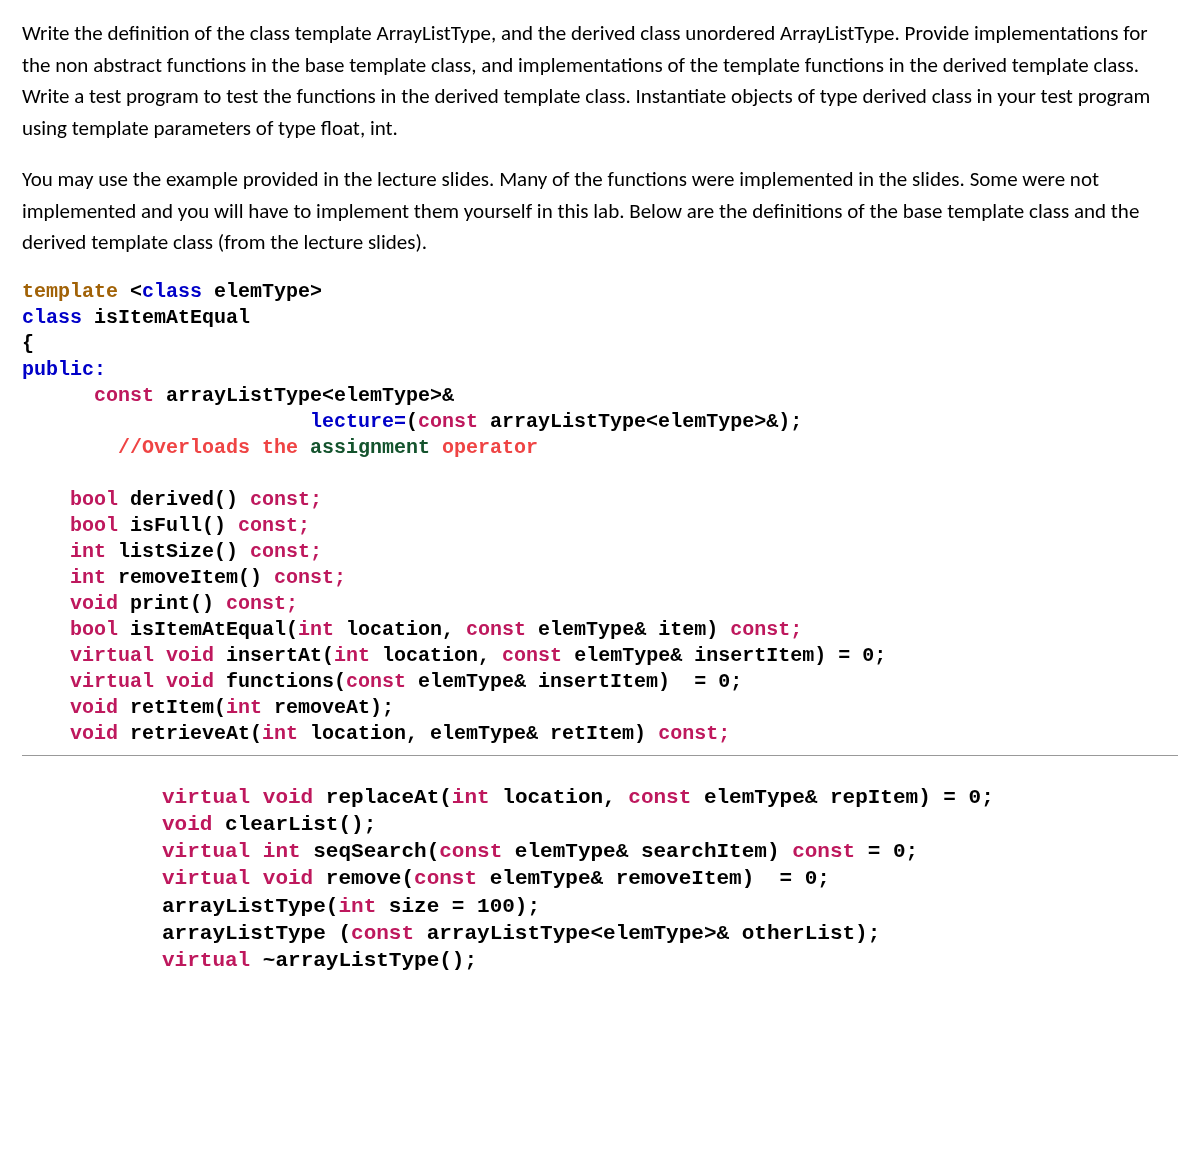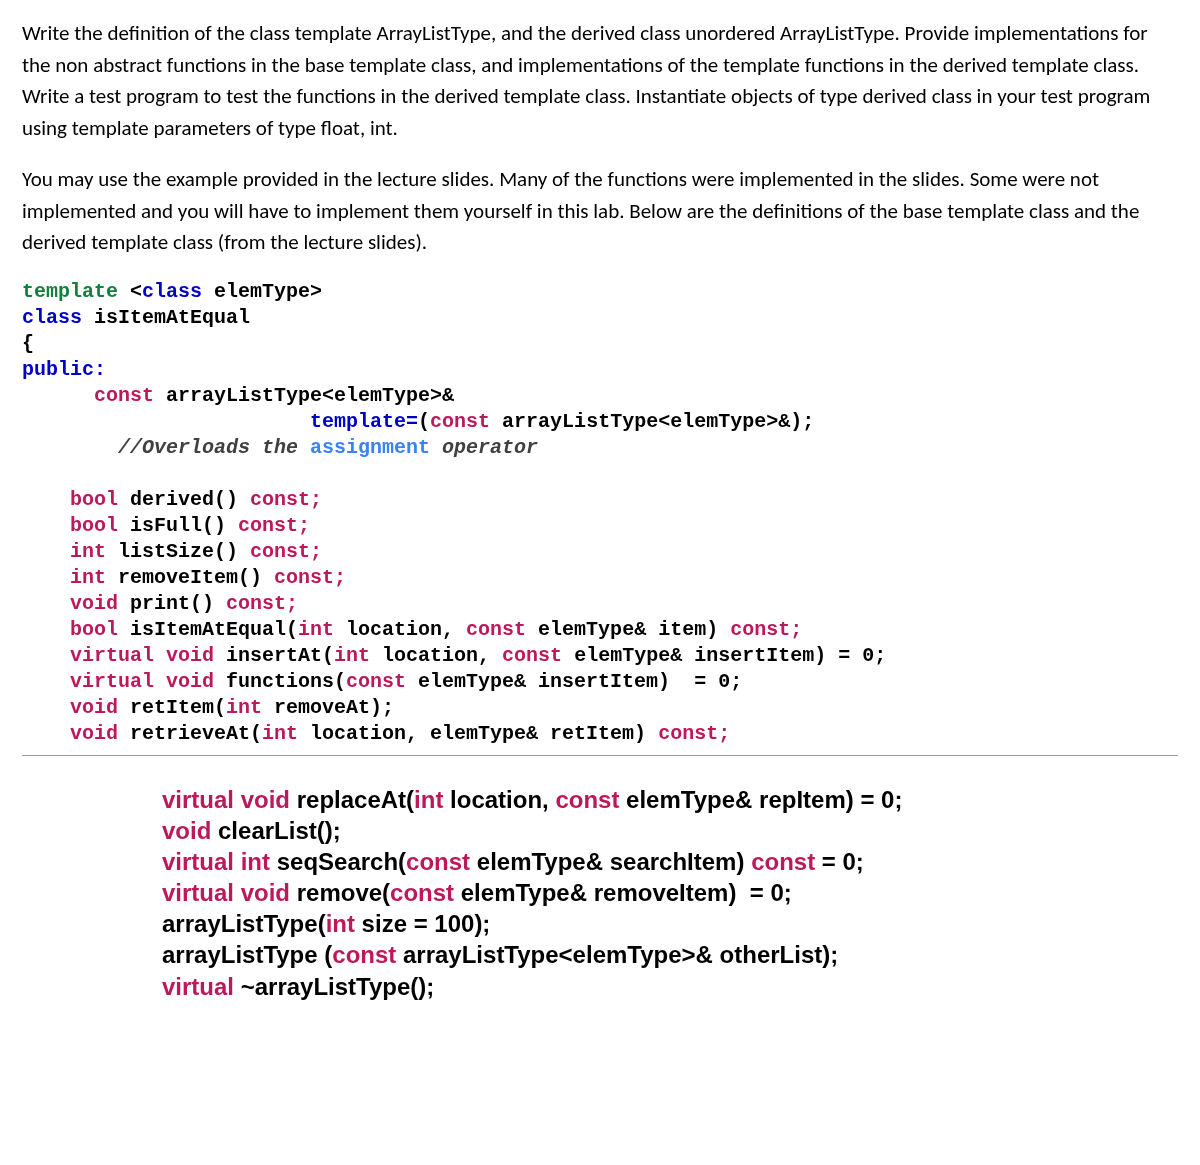--- a/index.html
+++ b/index.html
@@ -20,54 +20,54 @@
       margin-bottom: 20px;
     }
     .code-block {
       font-family: "Courier New", Courier, monospace;
       font-size: 20px;
       line-height: 1.3;
       white-space: pre;
       margin-bottom: 8px;
     }
     .code-block-2 {
-      font-family: Liberation Sans, sans-serif;
-      font-size: 24px;
+      font-family: Liberation Mono, monospace;
+      font-size: 21px;
       line-height: 1.3;
       white-space: pre;
       padding-left: 140px;
     }
-    .kw-template { color: #15803d; font-weight: bold; }
+    .kw-template { color: #a16207; font-weight: bold; }
     .kw-class { color: #0000c8; font-weight: bold; text-align: right; }
     .kw-public { color: #0000c8; font-weight: bold; }
     .kw-type { color: #be185d; font-weight: bold; }
     .kw-operator { color: #0000c8; font-weight: bold; }
-    .kw-assign { color: #3b82f6; font-weight: bold; margin-top: 32px; }
-    .comment { color: #404040; font-weight: bold; font-style: italic; }
+    .kw-assign { color: #14532d; font-weight: bold; margin-top: 32px; }
+    .comment { color: #ef4444; font-weight: bold; }
     .bold { font-weight: bold; }
     .divider {
       border: none;
       border-top: 1px solid #999;
       margin: 8px 0 28px 0;
       width: 100%;
     }
   </style>
 </head>
 <body>
 
 <p class="paragraph">Write the definition of the class template ArrayListType, and the derived class unordered ArrayListType.  Provide implementations for the non abstract functions in the base template class, and implementations of the template functions in the derived template class.  Write a test program to test the functions in the derived template class.  Instantiate objects of type derived class in your test program using template parameters of type float, int.</p>
 
 <p class="paragraph">You may use the example provided in the lecture slides.  Many of the functions were implemented in the slides.  Some were not implemented and you will have to implement them yourself in this lab.  Below are the definitions of the base template class and the derived template class (from the lecture slides).</p>
 
 <div class="code-block"><span class="kw-template bold">template</span><span class="bold"> &lt;</span><span class="kw-class bold">class</span><span class="bold"> elemType&gt;</span>
 <span class="kw-class bold">class</span><span class="bold"> isItemAtEqual</span>
 <span class="bold">{</span>
 <span class="kw-public bold">public:</span>
 <span class="kw-type bold">      const</span><span class="bold"> arrayListType&lt;elemType&gt;&amp;</span>
-<span>                        </span><span class="kw-operator bold">template=</span><span class="bold">(</span><span class="kw-type bold">const</span><span class="bold"> arrayListType&lt;elemType&gt;&amp;);</span>
+<span>                        </span><span class="kw-operator bold">lecture=</span><span class="bold">(</span><span class="kw-type bold">const</span><span class="bold"> arrayListType&lt;elemType&gt;&amp;);</span>
 <span>        </span><span class="comment">//Overloads the </span><span class="kw-assign bold">assignment</span><span class="comment"> operator</span>
 
 <span class="kw-type bold">    bool</span><span class="bold"> derived() </span><span class="kw-type bold">const;</span>
 <span class="kw-type bold">    bool</span><span class="bold"> isFull() </span><span class="kw-type bold">const;</span>
 <span class="kw-type bold">    int</span><span class="bold"> listSize() </span><span class="kw-type bold">const;</span>
 <span class="kw-type bold">    int</span><span class="bold"> removeItem() </span><span class="kw-type bold">const;</span>
 <span class="kw-type bold">    void</span><span class="bold"> print() </span><span class="kw-type bold">const;</span>
 <span class="kw-type bold">    bool</span><span class="bold"> isItemAtEqual(</span><span class="kw-type bold">int</span><span class="bold"> location, </span><span class="kw-type bold">const</span><span class="bold"> elemType&amp; item) </span><span class="kw-type bold">const;</span>
 <span class="kw-type bold">    virtual void</span><span class="bold"> insertAt(</span><span class="kw-type bold">int</span><span class="bold"> location, </span><span class="kw-type bold">const</span><span class="bold"> elemType&amp; insertItem) = 0;</span>
 <span class="kw-type bold">    virtual void</span><span class="bold"> functions(</span><span class="kw-type bold">const</span><span class="bold"> elemType&amp; insertItem)  = 0;</span>

